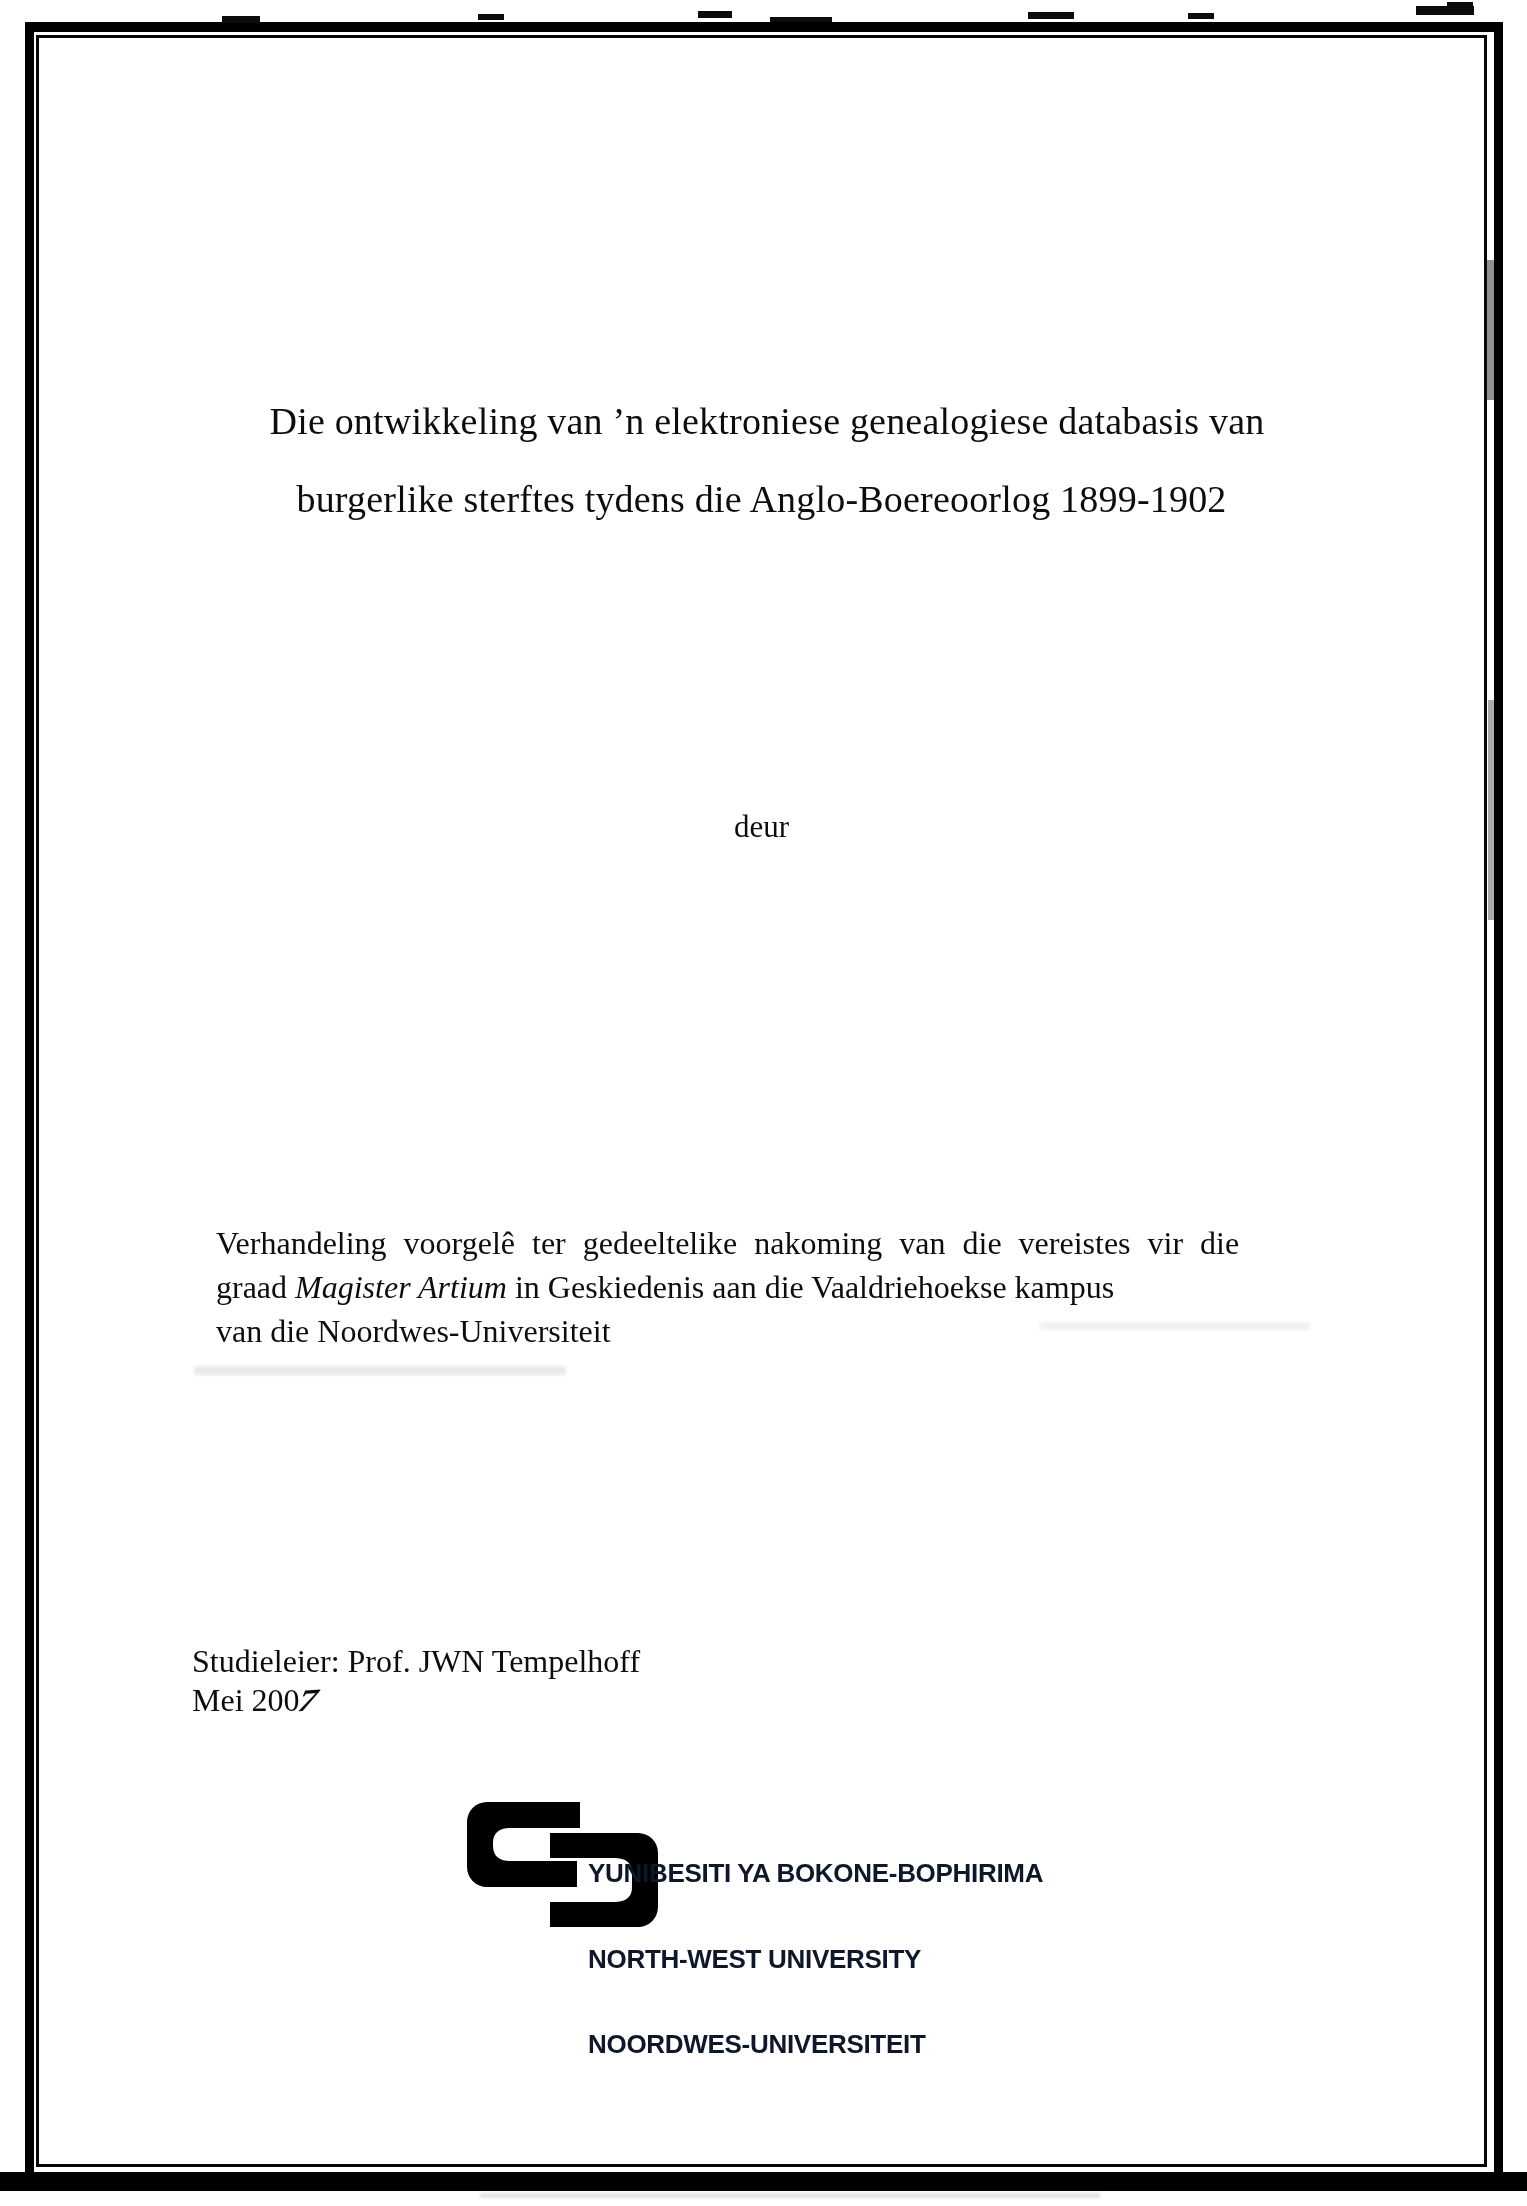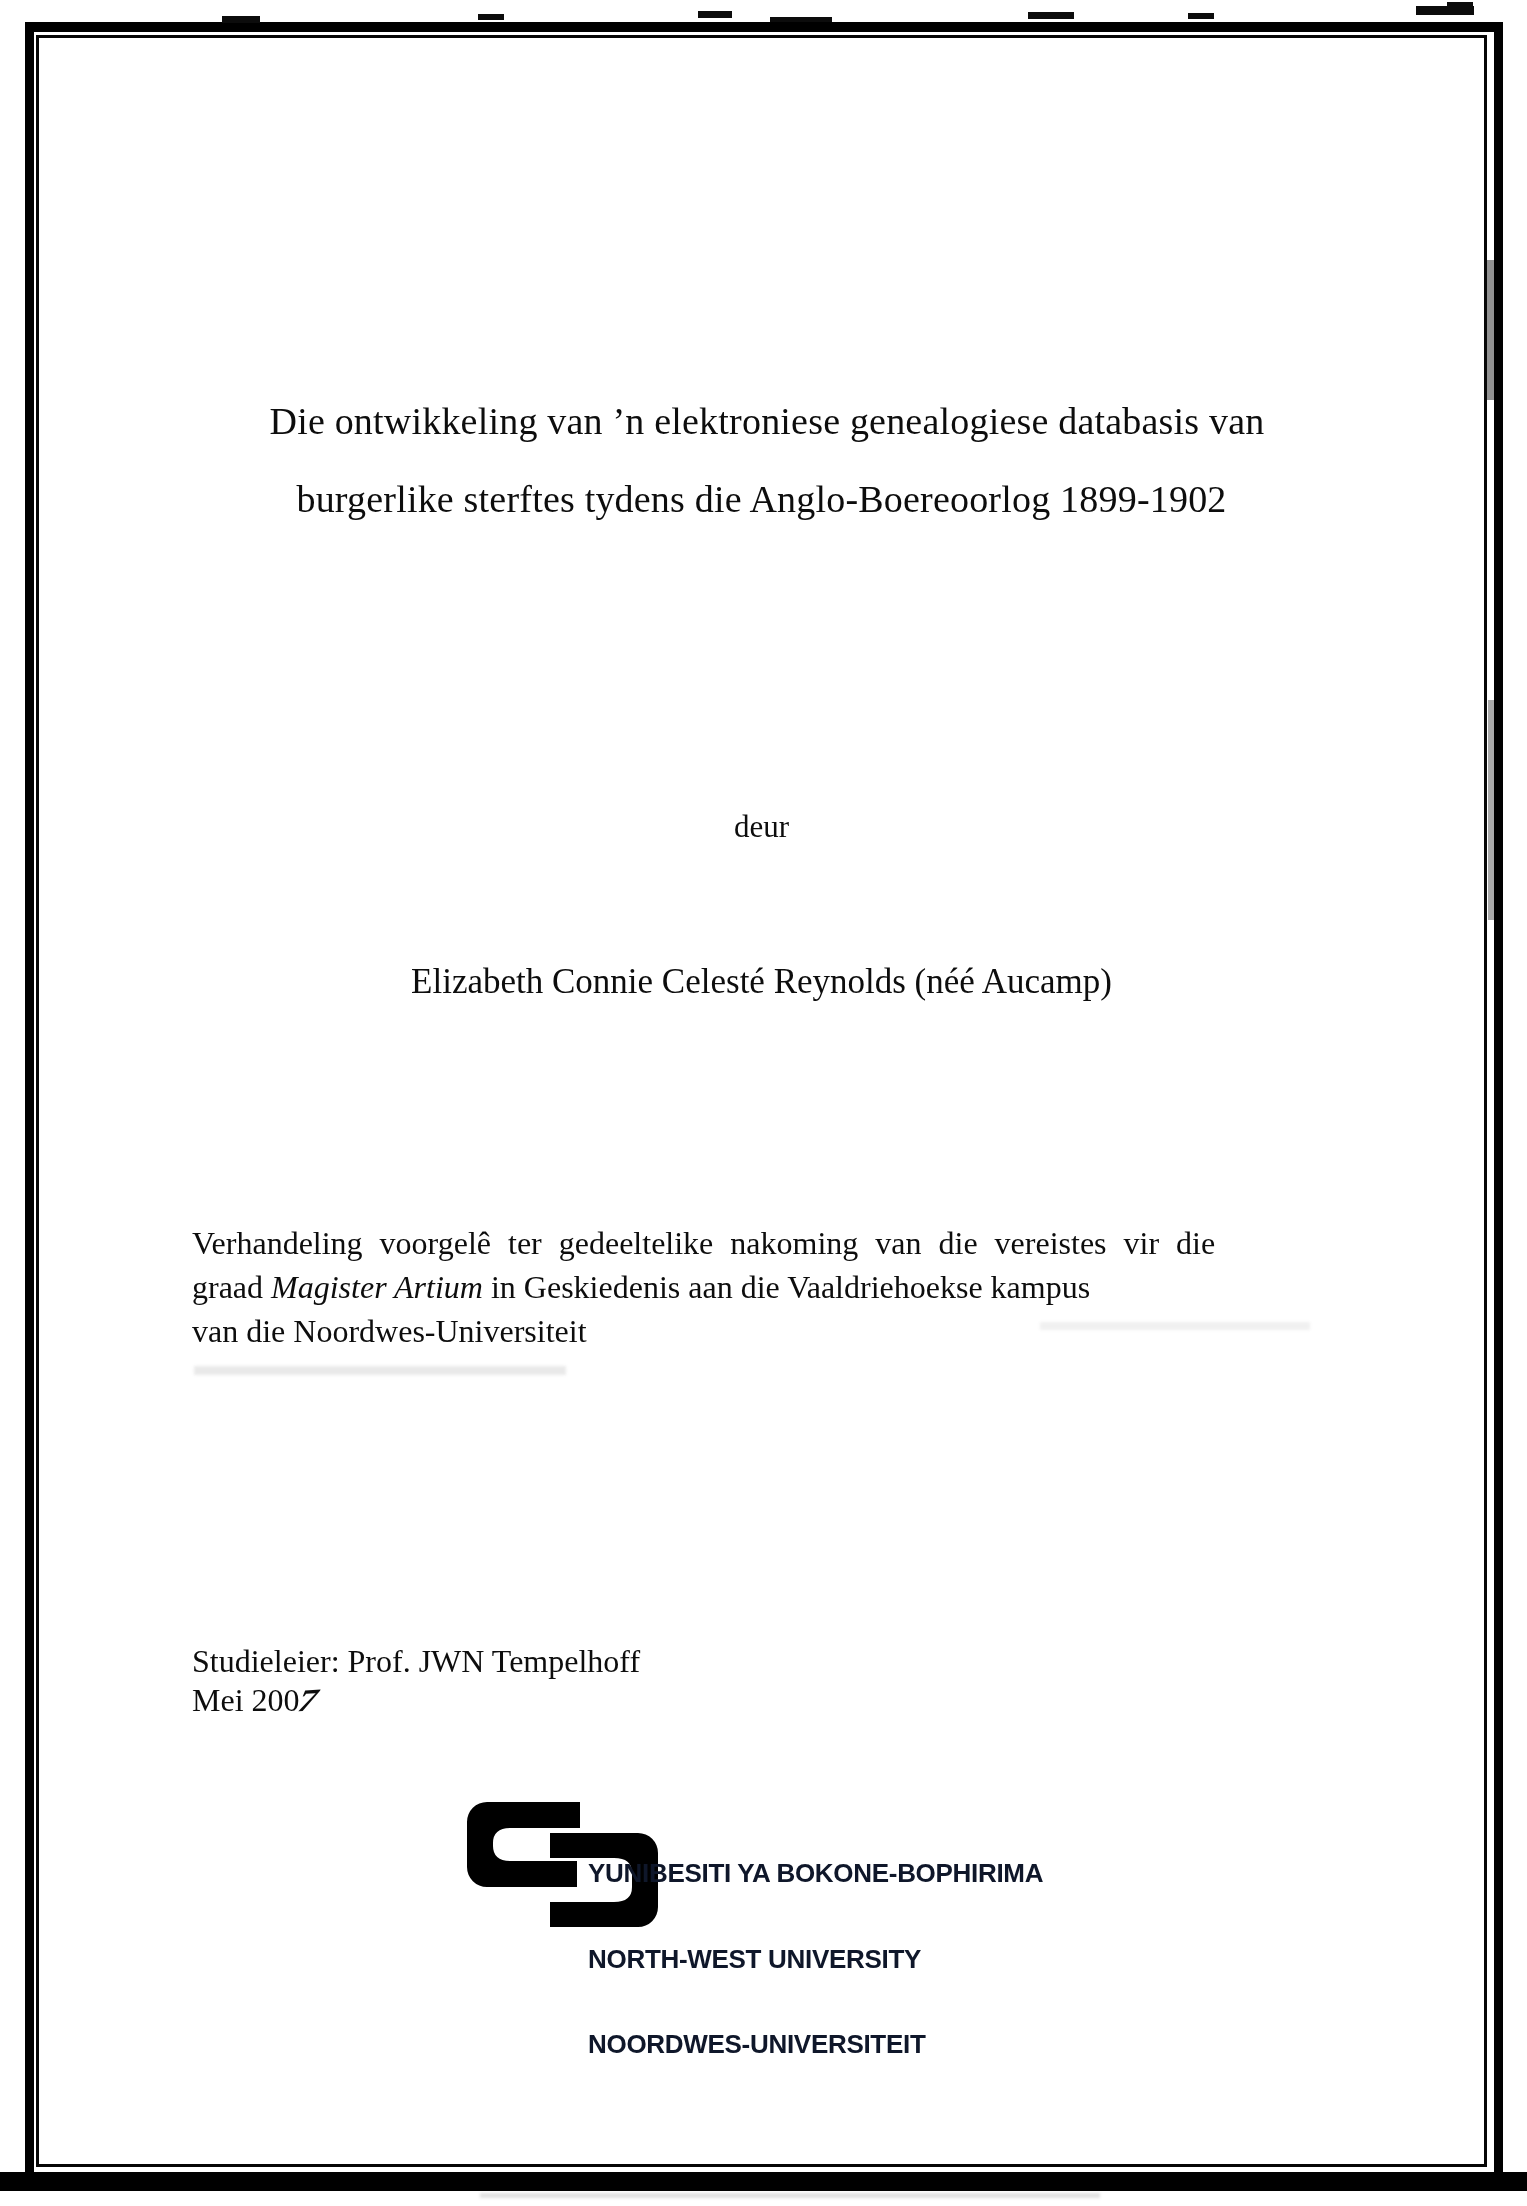--- a/index.html
+++ b/index.html
@@ -27,21 +27,21 @@
   .line{position:absolute;white-space:pre;}
   .title-line{
     left:40px;right:44px;text-align:center;
     font-size:38px;line-height:50px;letter-spacing:0.2px;
   }
   .t1{top:396px;margin-left:11px;}
   .t2{top:474px;}
   .byline{left:40px;right:44px;text-align:center;top:807px;font-size:31px;line-height:40px;}
   .author{left:40px;right:44px;text-align:center;top:960px;font-size:35px;line-height:44px;}
   .statement{position:absolute;left:192px;top:1221px;width:1150px;font-size:32px;line-height:44px;}
-  .statement .row{white-space:pre;}
+  .statement .row{white-space:pre;margin-left:24px;}
   .statement .row.justified{word-spacing:9px;}
   .italic{font-style:italic;}
   .supervisor-block{position:absolute;left:192px;top:1642px;font-size:32px;line-height:39px;}
   .supervisor-block .row{white-space:pre;}
   .digit-corrected{
     display:inline-block;font-weight:600;
     transform:skewX(-26deg) scaleX(1.12) rotate(-4deg);
   }
   
   .logo-mark{position:absolute;left:465px;top:1800px;width:195px;height:128px;}
@@ -75,21 +75,20 @@
   <div class="speck" style="left:1488px;top:700px;width:6px;height:220px;opacity:.35;"></div>
   <div class="ghost" style="left:194px;top:1366px;width:372px;height:9px;opacity:.18;"></div>
   <div class="ghost" style="left:1040px;top:1322px;width:270px;height:8px;opacity:.12;"></div>
   <div class="ghost" style="left:480px;top:2193px;width:620px;height:5px;opacity:.25;"></div>
 
   <div class="line title-line t1">Die ontwikkeling van ’n elektroniese genealogiese databasis van</div>
   <div class="line title-line t2">burgerlike sterftes tydens die Anglo-Boereoorlog 1899-1902</div>
 
   <div class="line byline">deur</div>
 
-  <div class="line author">Elizabeth Connie Celesté Reynolds (néé Aucamp)</div>
 
   <div class="statement">
     <div class="row justified">Verhandeling voorgelê ter gedeeltelike nakoming van die vereistes vir die</div>
     <div class="row"><span>graad </span><span class="italic">Magister Artium</span><span> in Geskiedenis aan die Vaaldriehoekse kampus</span></div>
     <div class="row">van die Noordwes-Universiteit</div>
   </div>
 
   <div class="supervisor-block">
     <div class="row">Studieleier: Prof. JWN Tempelhoff</div>
     <div class="row"><span>Mei 200</span><span class="digit-corrected">7</span></div>

